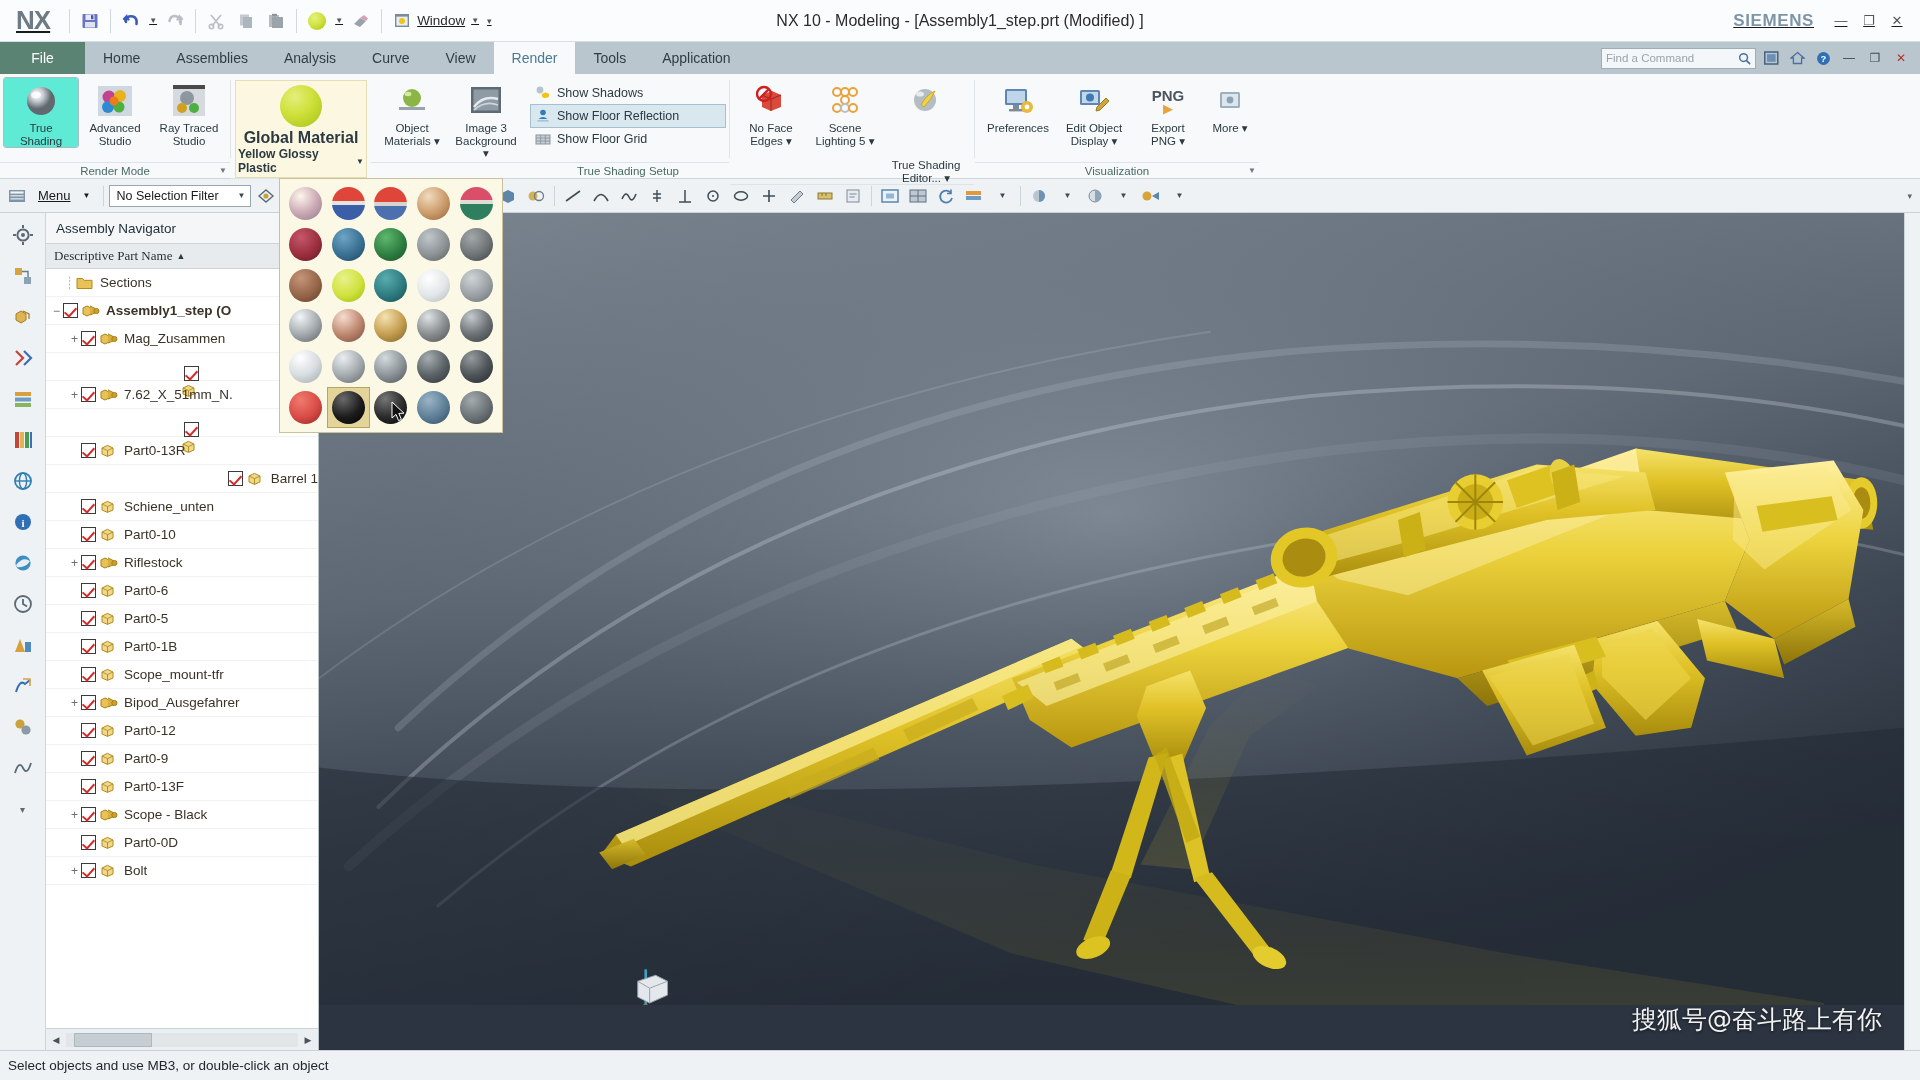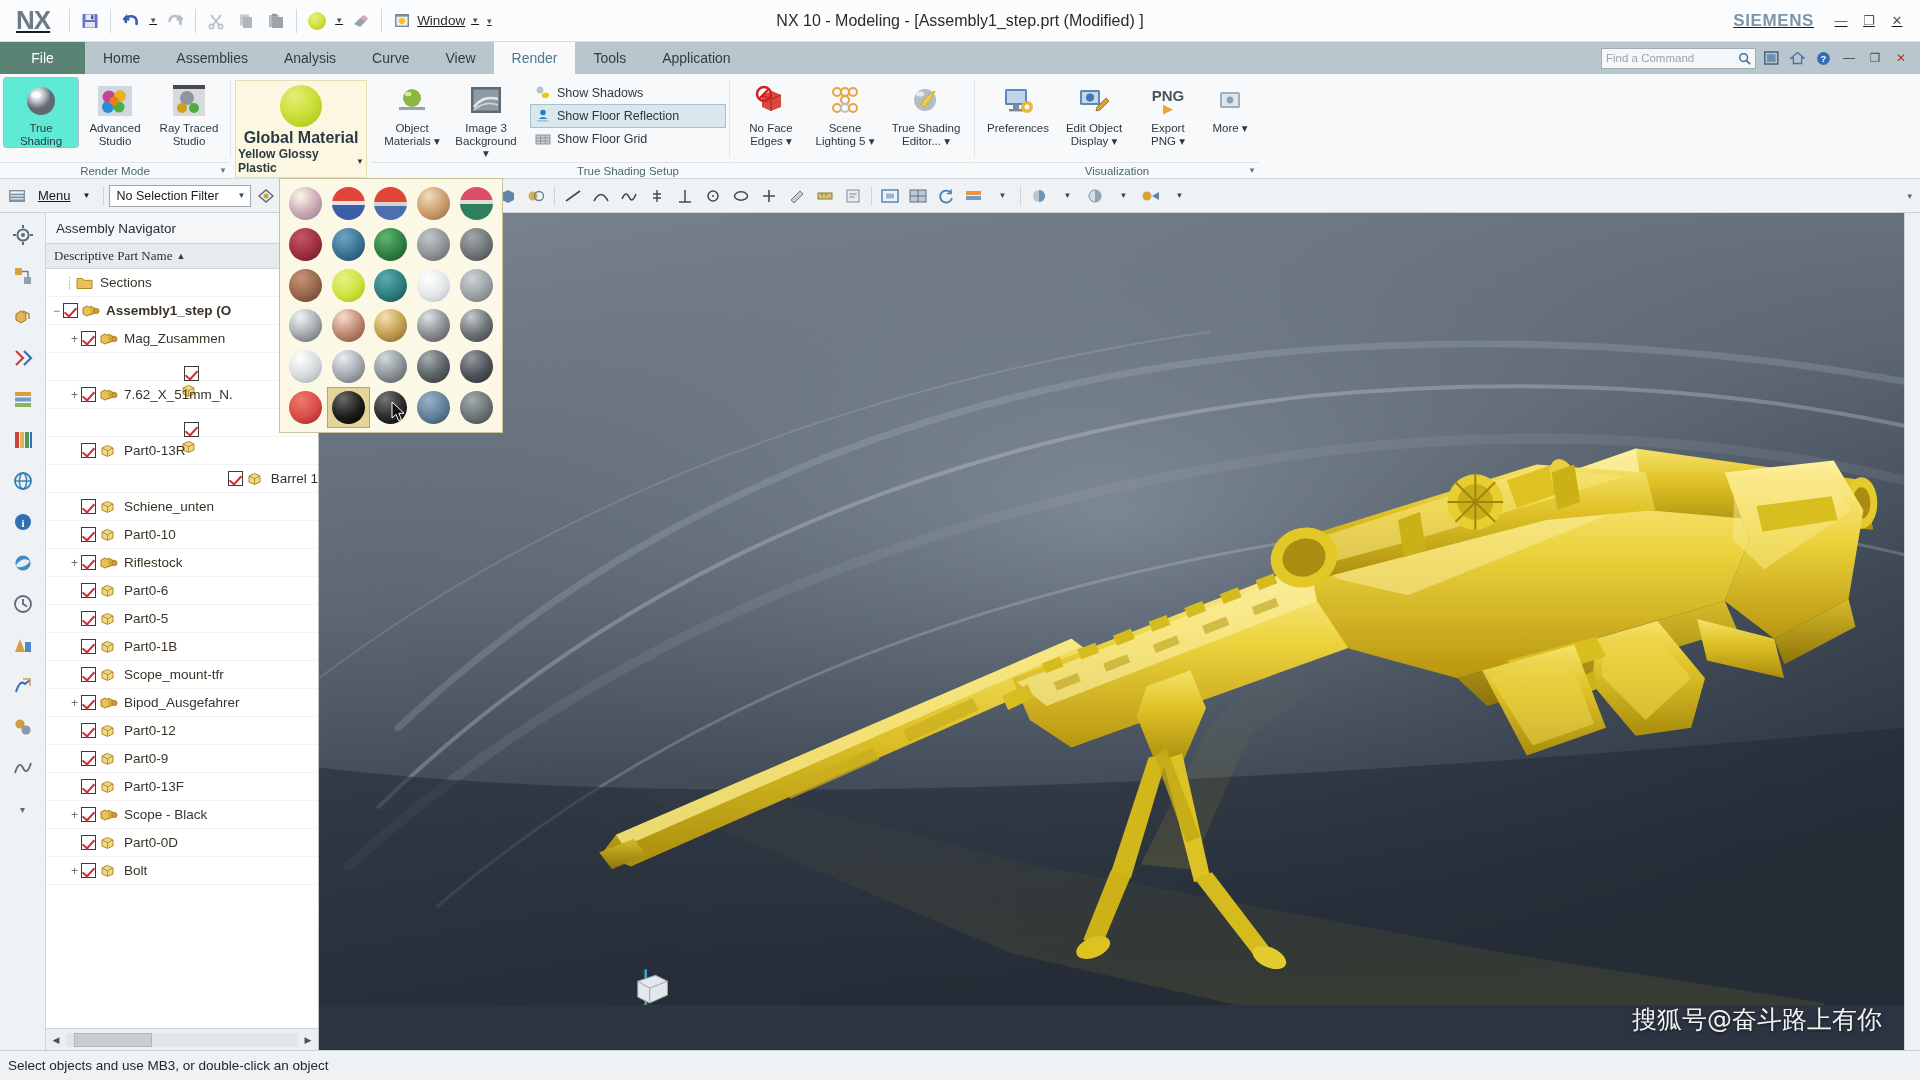--- a/index.html
+++ b/index.html
@@ -455,21 +455,21 @@
                 <circle cx="17" cy="7" r="4" fill="none" stroke="#e8a33d" stroke-width="2"></circle>
                 <circle cx="25" cy="7" r="4" fill="none" stroke="#e8a33d" stroke-width="2"></circle>
               <circle cx="17" cy="15" r="4" fill="none" stroke="#e8a33d" stroke-width="2"></circle>
               <circle cx="9" cy="23" r="4" fill="none" stroke="#e8a33d" stroke-width="2"></circle>
                 <circle cx="17" cy="23" r="4" fill="none" stroke="#b9bfc4" stroke-width="2"></circle>
                 <circle cx="25" cy="23" r="4" fill="none" stroke="#e8a33d" stroke-width="2"></circle>
             </svg>
           </div>
           <div class="lbl">Scene<br>Lighting 5 ▾</div>
         </div>
-        <div class="bigbtn" style="width:88px;">
+        <div class="bigbtn" style="width:88px;gap:37px;">
           <div class="ico">
             <svg width="34" height="32" viewBox="0 0 34 32">
                 <circle cx="16" cy="15" r="11" fill="#b4bcc4"></circle>
                 <ellipse cx="11" cy="9" rx="4" ry="2.6" fill="#e6ebef"></ellipse>
                 <path d="M12 20 Q17 10 26 6 Q22 15 15 22 Z" fill="#f0d24a" stroke="#c9a92c"></path>
               </svg>
           </div>
           <div class="lbl">True Shading<br>Editor... ▾</div>
         </div>
       </div>

